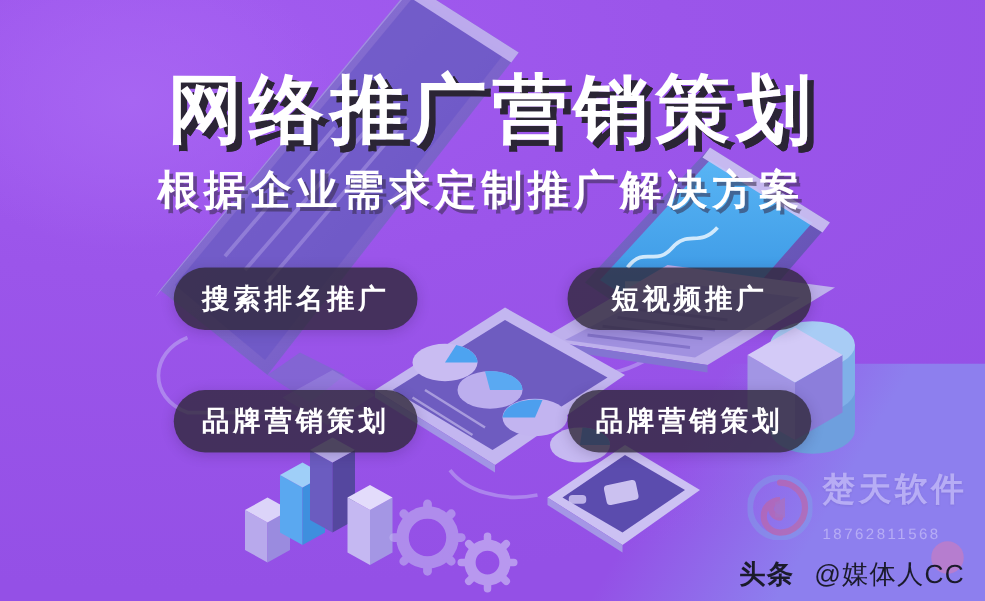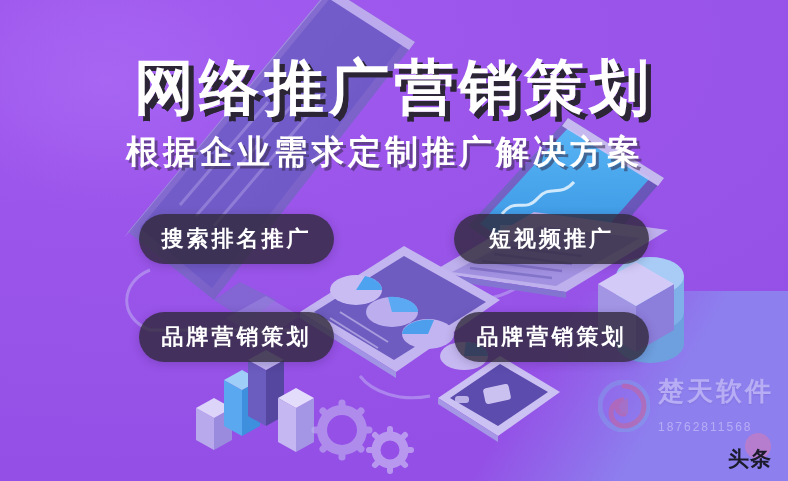--- a/index.html
+++ b/index.html
@@ -288,15 +288,16 @@
       </svg>
     </span>
     <span class="wm-text">
       <span class="wm-name">楚天软件</span>
       <span class="wm-phone">18762811568</span>
     </span>
   </div>
 
   <div class="credit">
     <span>头条</span>
+    <span class="at">@媒体人CC</span>
   </div>
 
 </div>
 
 </body></html>

